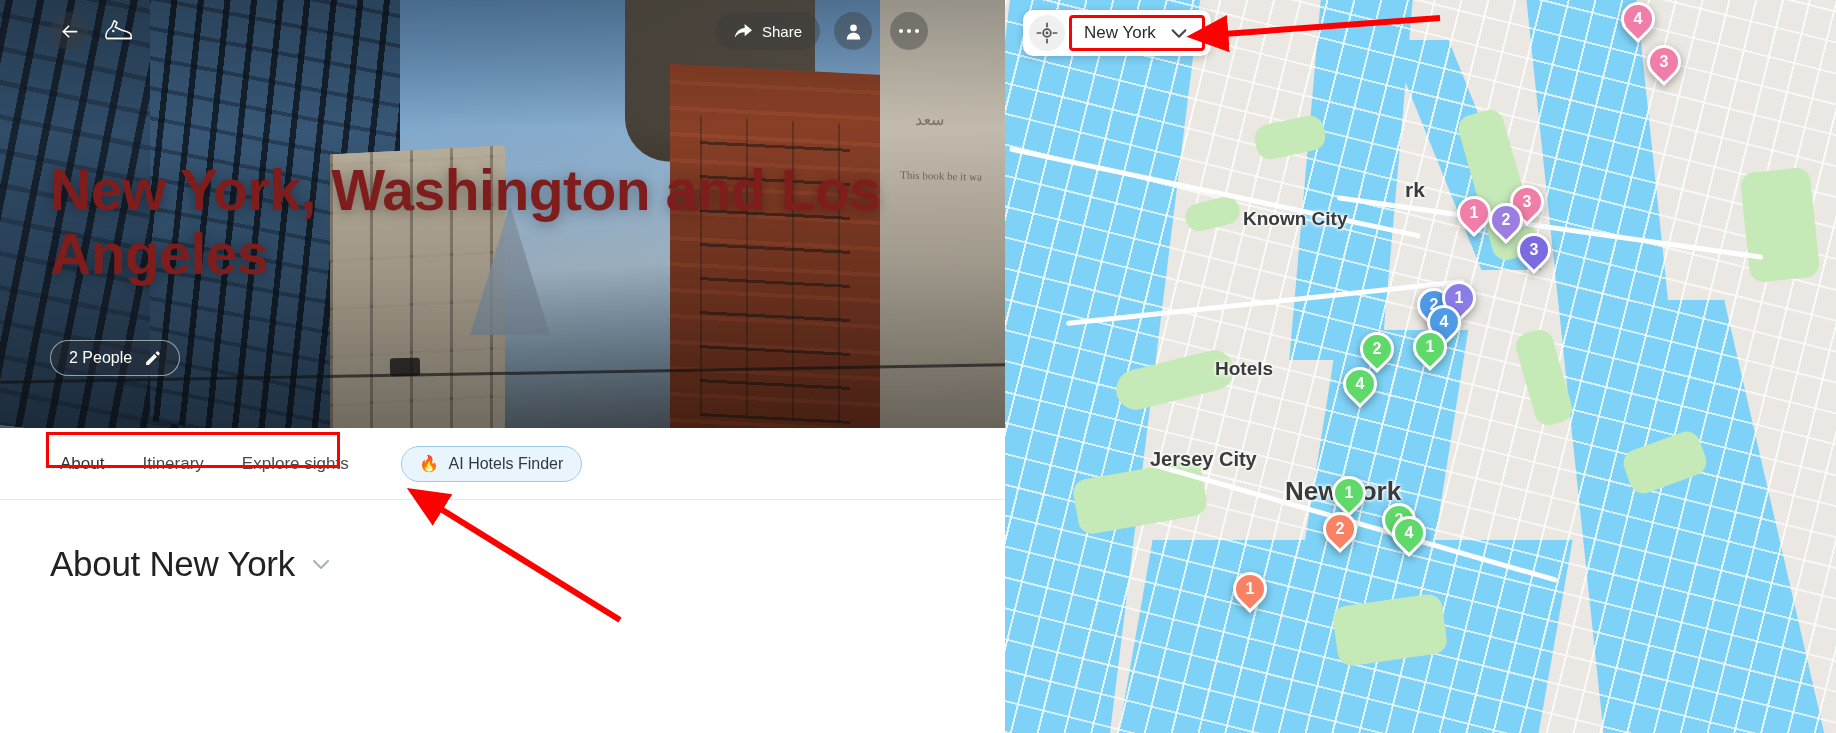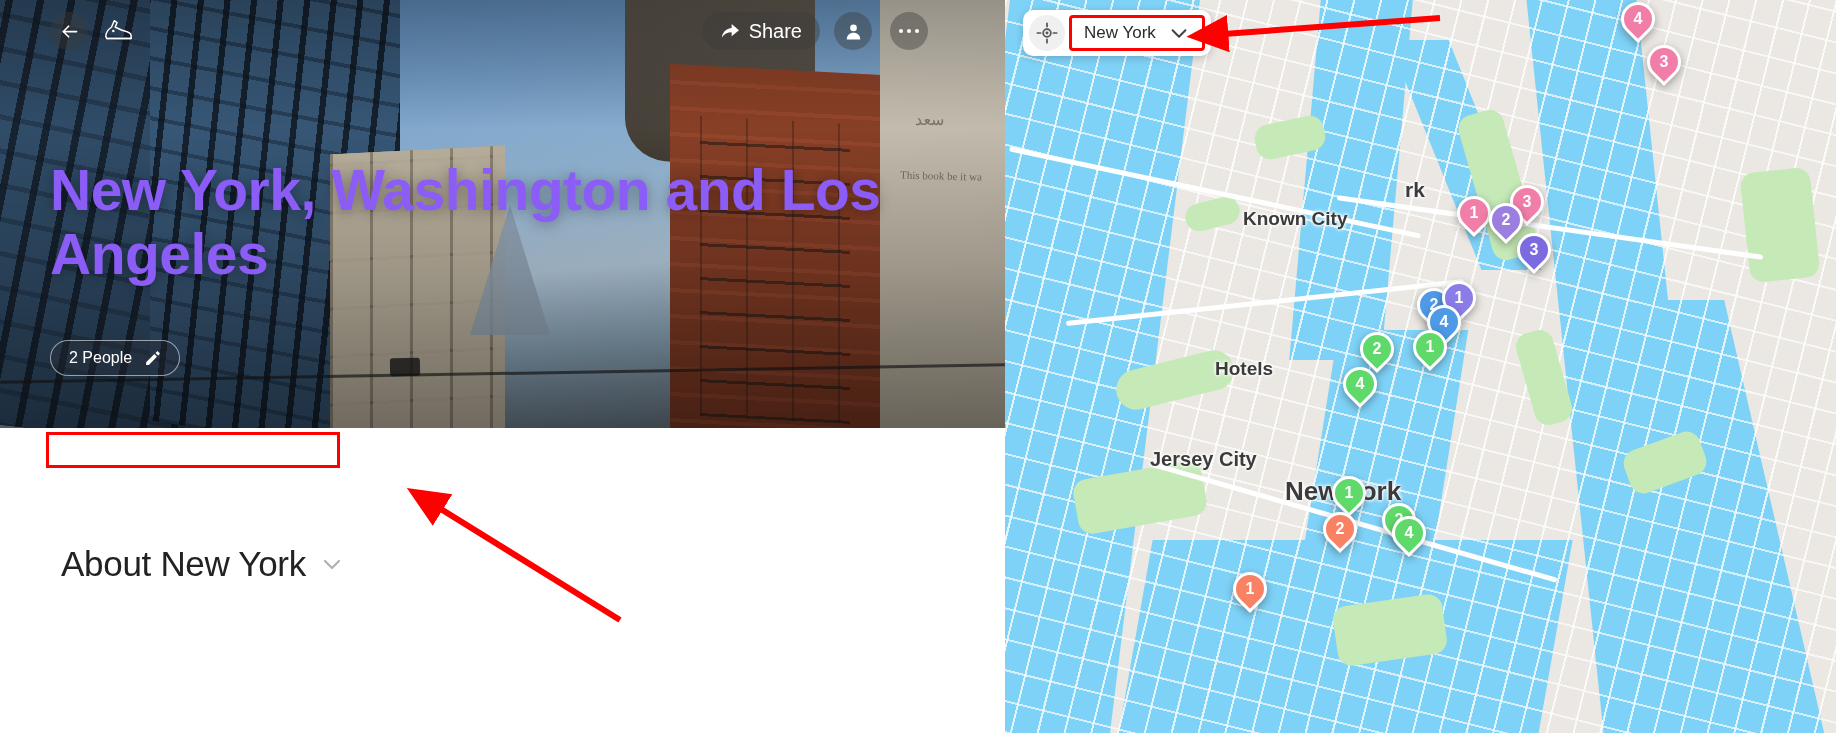--- a/index.html
+++ b/index.html
@@ -107,32 +107,32 @@
   .circle-btn {
     position:absolute; top:12px; display:flex; align-items:center; justify-content:center;
     width:38px; height:38px; border-radius:50%; background: rgba(60,60,60,.42);
     color:#fff; cursor:pointer;
   }
   .back-btn { left:50px; }
   .shoe-icon { position:absolute; left:98px; top:12px; width:40px; height:38px; display:flex; align-items:center; justify-content:center; }
   .pill-btn {
     position:absolute; top:12px; display:flex; align-items:center; gap:9px;
     height:38px; padding:0 18px; border-radius:19px; background: rgba(60,60,60,.42);
-    color:#fff; font-size:20px; cursor:pointer; white-space:nowrap;
+    color:#fff; font-size:15px; cursor:pointer; white-space:nowrap;
   }
   .share-btn { right:185px; }
   .person-btn { right:133px; }
   .more-btn { right:77px; }
   .dots { display:flex; gap:3.5px; }
   .dots i { width:4.5px; height:4.5px; border-radius:50%; background:#fff; display:block; }
 
   
   .hero-title {
     position:absolute; left:50px; top:158px; width:860px;
-    color:#8b5cf6; font-size:57px; line-height:1.13; font-weight:bold;
+    color:#7f1d1d; font-size:57px; line-height:1.13; font-weight:bold;
     letter-spacing:-.5px; text-shadow: 0 2px 14px rgba(0,0,0,.35);
   }
   .people-badge {
     position:absolute; left:50px; top:340px; display:inline-flex; align-items:center; gap:12px;
     height:36px; padding:0 18px; border-radius:18px;
     background: rgba(40,45,55,.38); border:1px solid rgba(255,255,255,.55);
     color:#fff; font-size:16px; cursor:pointer;
   }
 
   
@@ -147,21 +147,21 @@
   }
   .tab.active { color:#333; }
   .ai-hotels-btn {
     display:inline-flex; align-items:center; gap:9px;
     height:36px; padding:0 18px; border-radius:18px;
     background:#eaf4fc; border:1px solid #9ecbea; color:#2b3a45; font-size:16px;
     cursor:pointer; white-space:nowrap; margin-left:22px;
   }
 
   
-  .about-sec { position:absolute; top:500px; left:11px; width:1005px; padding:44px 50px 0 50px; }
+  .about-sec { position:absolute; top:500px; left:0; width:1005px; padding:44px 50px 0 50px; }
   .about-head { display:flex; align-items:center; gap:14px; }
   .about-head h2 { font-size:35px; font-weight:normal; color:#222; letter-spacing:-.3px; }
   .chev { color:#aeb3b8; }
   .about-body {
     margin-top:32px; font-size:19px; line-height:1.68; color:#2e2e2e; max-width:890px;
   }
 
   
   .map-panel { position:relative; width:831px; height:733px; flex:0 0 831px; overflow:hidden; background:#eae7e2; }
   .map-land { position:absolute; inset:0; background:#ebe8e3; }
@@ -323,20 +323,31 @@
 
       <div class="people-badge">
         <span>2 People</span>
         <svg width="17" height="17" viewBox="0 0 24 24" fill="#fff">
           <path d="M3 17.3 L14.6 5.7 L18.3 9.4 L6.7 21 L3 21 Z"></path>
           <path d="M16.2 4.1 L18 2.3 C18.6 1.7 19.5 1.7 20.1 2.3 L21.7 3.9 C22.3 4.5 22.3 5.4 21.7 6 L19.9 7.8 Z"></path>
         </svg>
       </div>
     </div>
 
+    <div class="tabs-bar">
+      <div class="tabs-group">
+        <div class="tab active">About</div>
+        <div class="tab">Itinerary</div>
+        <div class="tab">Explore sights</div>
+      </div>
+      <div class="ai-hotels-btn">
+        <span>🔥</span>
+        <span>AI Hotels Finder</span>
+      </div>
+    </div>
 
     <div class="about-sec">
       <div class="about-head">
         <h2>About New York</h2>
         <svg class="chev" width="24" height="24" viewBox="0 0 24 24" fill="none" stroke="#aeb3b8" stroke-width="2.2" stroke-linecap="round" stroke-linejoin="round">
           <polyline points="5,9 12,16 19,9"></polyline>
         </svg>
       </div>
     </div>
 

